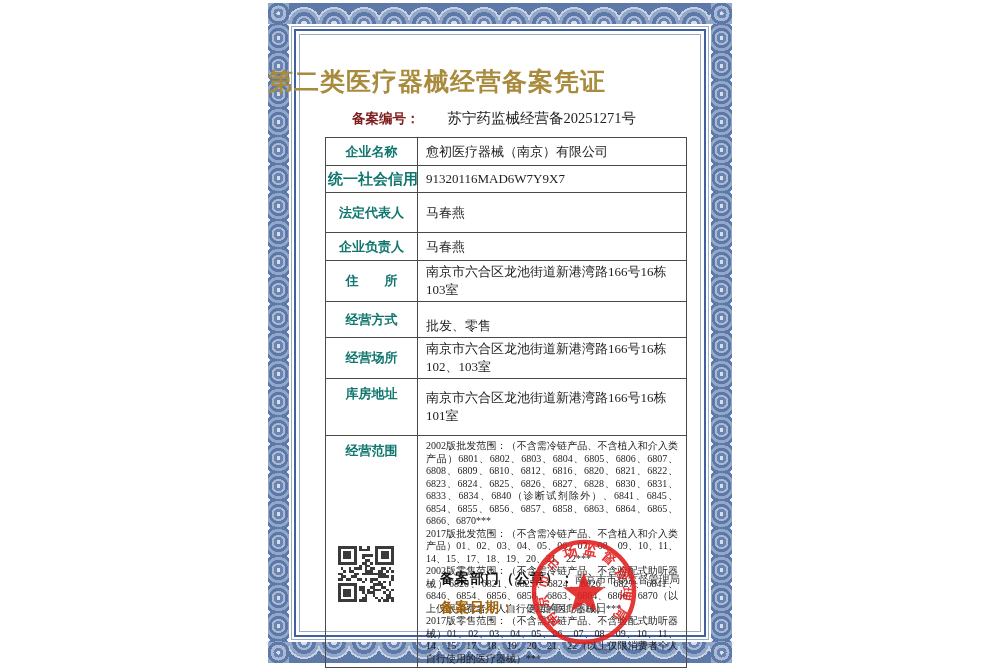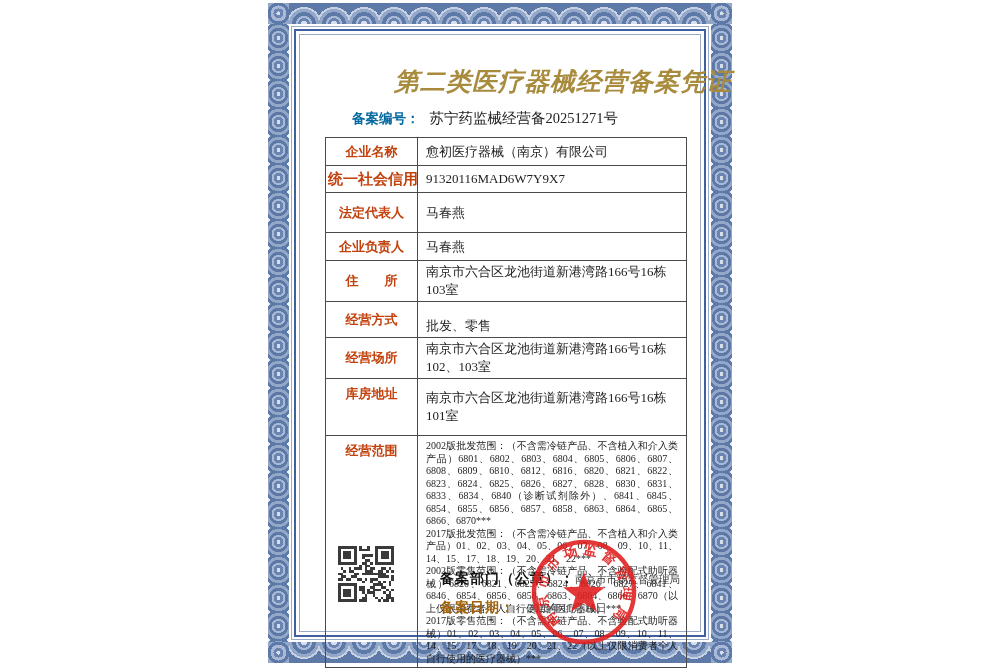--- a/index.html
+++ b/index.html
@@ -24,31 +24,31 @@
   .corner { position:absolute; width:21px; height:21px;
     background: radial-gradient(circle at 50% 50%, #d7dfee 0 2px, #6a85b2 2px 5px, #aab9d5 5px 8px, #5c79a8 8px 11px, #93a7c9 11px); }
   .corner.tl{left:0;top:0} .corner.tr{right:0;top:0} .corner.bl{left:0;bottom:0} .corner.br{right:0;bottom:0}
 
   
   .f1 { position:absolute; inset:23px; border:1px solid #9aabc9; }
   .f2 { position:absolute; inset:26px; border:2px solid #3f5f9e; }
   .f3 { position:absolute; inset:31px; border:1px solid #9aabc9; }
 
   
-  .title { position:absolute; left:0; right:0; top:62px; text-align:right;
-           font-size:25px; font-weight:bold; letter-spacing:1px; color:#a98b3e;font-style:italic; }
+  .title { position:absolute; left:0; right:0; top:62px; text-align:left;
+           font-size:25px; font-weight:bold; letter-spacing:1px; color:#a98b3e; }
 
   .recordline { position:absolute; left:84px; top:106px; font-size:13.5px; }
-  .recordline .lab { font-weight:bold; color:#0369a1;font-family:Liberation Mono, monospace; }
-  .recordline .val { font-family:"Liberation Serif", serif; font-size:14.5px; color:#222; margin-left:10px; }
+  .recordline .lab { font-weight:bold; color:#7f1d1d;font-family:Liberation Mono, monospace; }
+  .recordline .val { font-family:"Liberation Serif", serif; font-size:14.5px; color:#222; margin-left:28px; }
 
   table.info { position:absolute; left:57px; top:134px; width:362px;
                border-collapse:collapse; table-layout:fixed; }
   table.info td { border:1.5px solid #4a4a4a; overflow:hidden; }
-  td.lbl { width:92px; text-align:center; font-weight:bold; font-size:13px; color:#c2410c;
+  td.lbl { width:92px; text-align:center; font-weight:bold; font-size:13px; color:#0f766e;
            vertical-align:middle; padding:2px 2px; }
   td.val { font-family:"Liberation Serif", serif; font-size:13px; color:#1c1c1c;
            vertical-align:middle; padding:2px 8px; }
   tr.toplbl td.lbl { vertical-align:top; padding-top:6px; }
   td.scope { font-size:10px; line-height:12.5px; vertical-align:top; padding:4px 8px 2px 8px; }
   td.scope p { margin:0; text-align:justify; }
 
   .qr { position:absolute; left:70px; top:543px; width:56px; height:56px; }
 
   .deptline { position:absolute; left:172px; top:567px; font-size:14px; white-space:nowrap; }

